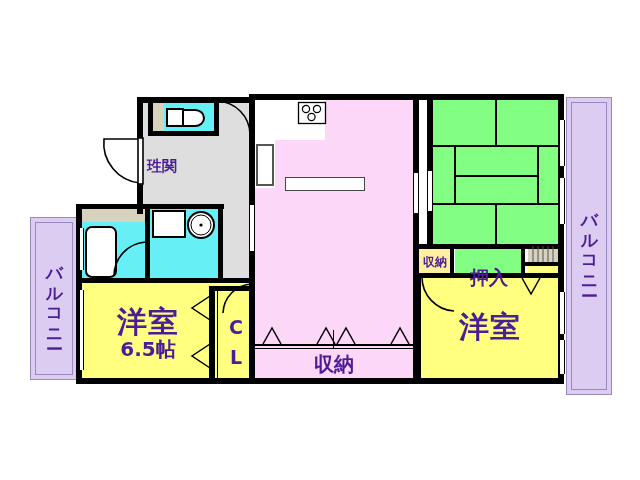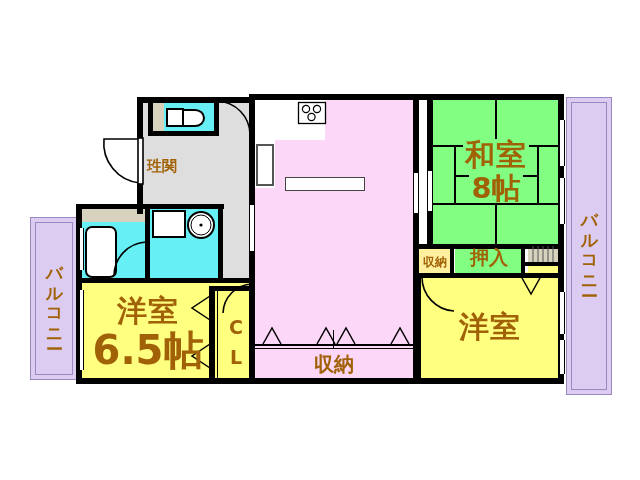--- a/index.html
+++ b/index.html
@@ -12,21 +12,21 @@
   .fill{position:absolute;box-sizing:border-box;}
 
   
   .wall{position:absolute;background:#000000;}
 
   
   .thin{position:absolute;background:#000000;}
 
   
   .lbl{position:absolute;display:flex;align-items:center;justify-content:center;
-       color:#a16207;line-height:1.05;text-align:center;white-space:nowrap;
+       color:#4c1d95;line-height:1.05;text-align:center;white-space:nowrap;
        font-weight:700;}
   .lbl.v{writing-mode:vertical-rl;text-orientation:upright;letter-spacing:2px;}
   .lbl.stack{flex-direction:column;}
 
   
   .balc{position:absolute;box-sizing:border-box;background:#DCCCF2;
         border:1px solid #9a88c0;}
   .balc-in{position:absolute;box-sizing:border-box;border:1px solid #9a88c0;}
 
   
@@ -243,39 +243,35 @@
 
   <svg class="abs" style="left:529px;top:246px;" width="30" height="16">
     <line x1="4" y1="0" x2="4" y2="16" stroke="#555" stroke-width="1"></line>
     <line x1="9" y1="0" x2="9" y2="16" stroke="#555" stroke-width="1"></line>
     <line x1="14" y1="0" x2="14" y2="16" stroke="#555" stroke-width="1"></line>
     <line x1="19" y1="0" x2="19" y2="16" stroke="#555" stroke-width="1"></line>
     <line x1="24" y1="0" x2="24" y2="16" stroke="#555" stroke-width="1"></line>
   </svg>
 
 
-  <div class="lbl stack" style="left:440px;top:128px;width:112px;height:86px;">
-    <span style="font-size:30px;letter-spacing:1px;background:#82FF82;padding:0 2px;">和室</span>
-    <span style="font-size:29px;margin-top:2px;background:#82FF82;padding:0 2px;">8帖</span>
-  </div>
 
   <div class="lbl stack" style="left:86px;top:292px;width:124px;height:82px;">
     <span style="font-size:30px;letter-spacing:1px;">洋室</span>
-    <span style="font-size:40px;margin-top:2px;">6.5帖</span>
+    <span style="font-size:20px;margin-top:2px;">6.5帖</span>
   </div>
 
   <div class="lbl stack" style="left:428px;top:286px;width:124px;height:82px;">
     <span style="font-size:30px;letter-spacing:1px;">洋室</span>
   </div>
 
   <div class="lbl" style="left:140px;top:155px;width:44px;height:24px;font-size:15px;">珄関</div>
 
   <div class="lbl stack" style="left:218px;top:320px;width:34px;height:52px;font-size:19px;">
     <span style="writing-mode:vertical-rl;text-orientation:upright;letter-spacing:8px;">CL</span>
   </div>
 
   <div class="lbl" style="left:253px;top:350px;width:162px;height:28px;font-size:20px;">収納</div>
 
   <div class="lbl" style="left:419px;top:250px;width:32px;height:24px;font-size:12px;">収納</div>
 
-  <div class="lbl" style="left:455px;top:245px;width:68px;height:26px;font-size:19px;">押入</div>
+  <div class="lbl" style="left:455px;top:265px;width:68px;height:26px;font-size:19px;">押入</div>
 
 </div>
 
 </body></html>

